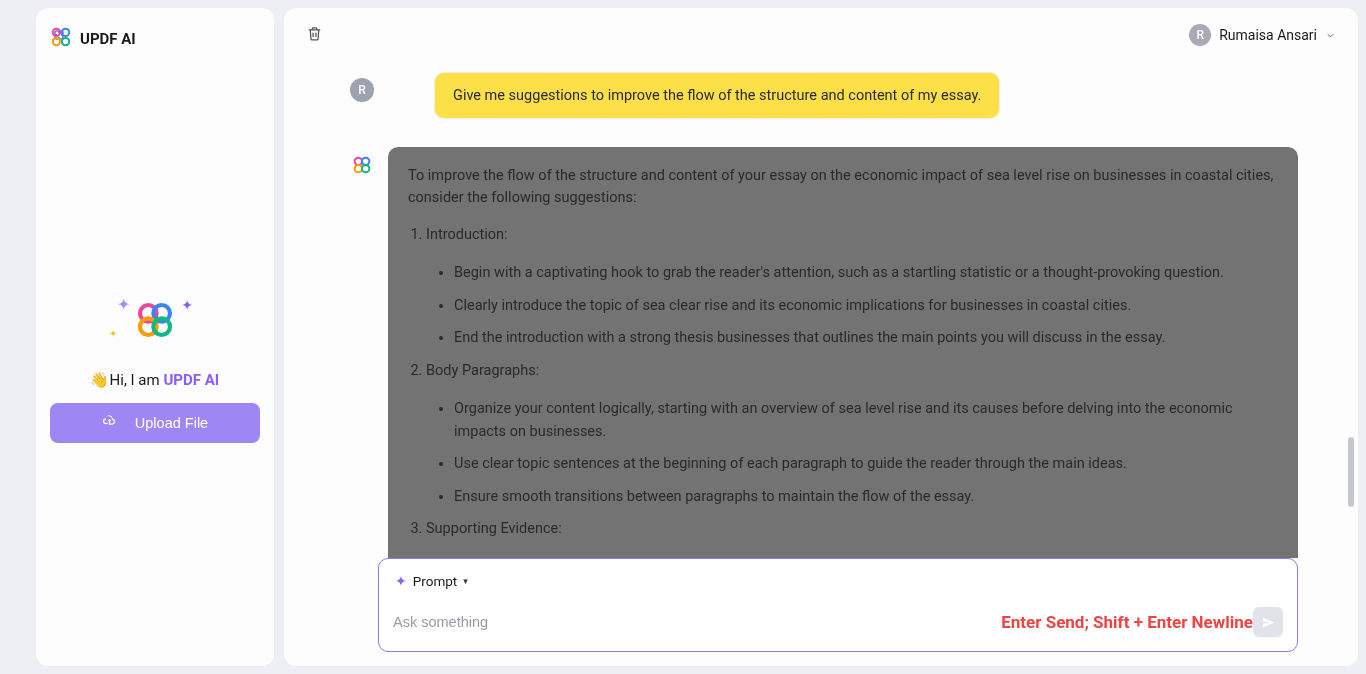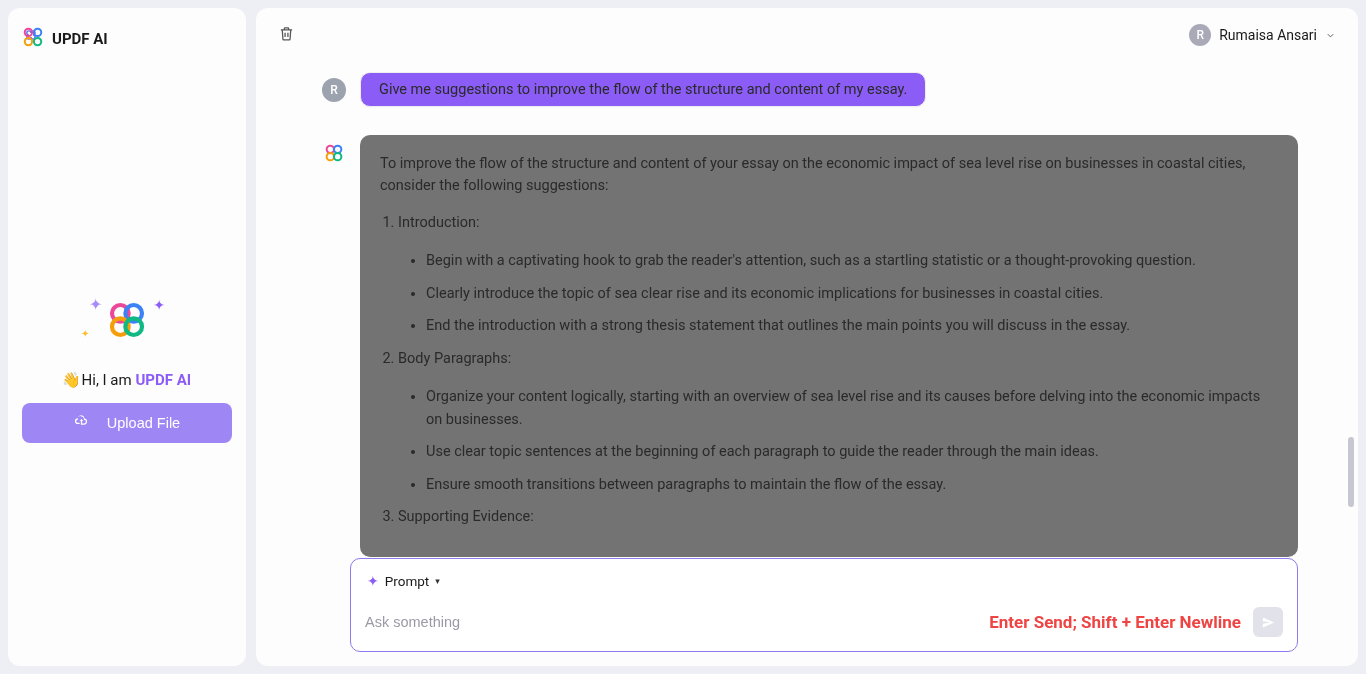--- a/index.html
+++ b/index.html
@@ -13,20 +13,21 @@
   padding: 8px;
   gap: 10px;
 }
 .sidebar {
   width: 238px;
   background: #fdfdfe;
   border-radius: 12px;
   display: flex;
   flex-direction: column;
   padding: 18px 14px;
+  margin-left: 28px;
 }
 .sidebar-header {
   display: flex;
   align-items: center;
   gap: 8px;
   margin-bottom: 40px;
 }
 .logo-small {
   width: 22px;
   height: 22px;
@@ -134,27 +135,28 @@
 .msg-avatar {
   width: 24px; height: 24px; border-radius: 50%;
   display: flex; align-items: center; justify-content: center;
   font-size: 12px; font-weight: 500; flex-shrink: 0;
   margin-top: 6px;
 }
 .msg-avatar.user { background: #9ca3af; color:#fff; }
 .msg-avatar.ai { background: transparent; }
 .msg-avatar.ai svg { width: 22px; height: 22px; }
 .user-bubble {
-  background: #8b5cf6;
+  background: #fde047;
   border: 1px solid #eee;
   border-radius: 10px;
-  padding: 8px 18px;
+  padding: 14px 18px;
   font-size: 14.5px;
   color: #2a2a2a;
   box-shadow: 0 1px 1px rgba(0,0,0,0.02);
+  margin-left: 46px;
 }
 .ai-bubble {
   background: #737373;
   border-radius: 10px;
   padding: 18px 20px 18px 20px;
   font-size: 14.5px;
   color: #2a2a2a;
   line-height: 1.55;
   flex: 1;
 }
@@ -182,21 +184,21 @@
   color: #1a1a1a;
   cursor: pointer;
   margin-bottom: 18px;
   margin-left: 2px;
 }
 .prompt-chip .spark-small { color: #8b5cf6; font-size: 14px; }
 .prompt-chip .tri { font-size: 9px; color: #333; }
 .composer-input-row {
   display: flex;
   align-items: center;
-  gap: 12px;
+  gap: 0;
 }
 .composer-input {
   flex: 1;
   border: none;
   outline: none;
   font-size: 14.5px;
   color: #333;
 }
 .composer-input::placeholder { color: #9a9aa6; }
 .input-hint { font-size: 17px; color: #ef4444; font-weight: bold; }
@@ -298,21 +300,21 @@
             <circle cx="8" cy="16" r="4" fill="none" stroke="#f59e0b" stroke-width="2.2"></circle>
             <circle cx="16" cy="16" r="4" fill="none" stroke="#10b981" stroke-width="2.2"></circle>
           </svg>
         </div>
         <div class="ai-bubble">
           <div class="ai-intro">To improve the flow of the structure and content of your essay on the economic impact of sea level rise on businesses in coastal cities, consider the following suggestions:</div>
           <ol class="ai-ol" id="ai-sections">
               <li><span class="section-title">Introduction:</span><ul class="ai-ul">
                   <li>Begin with a captivating hook to grab the reader's attention, such as a startling statistic or a thought-provoking question.</li>
                   <li>Clearly introduce the topic of sea clear rise and its economic implications for businesses in coastal cities.</li>
-                  <li>End the introduction with a strong thesis statement that outlines the main points you will discuss in the essay.</li>
+                  <li>End the introduction with a strong thesis businesses that outlines the main points you will discuss in the essay.</li>
                 </ul></li>
               <li><span class="section-title">Body Paragraphs:</span><ul class="ai-ul">
                   <li>Organize your content logically, starting with an overview of sea level rise and its causes before delving into the economic impacts on businesses.</li>
                   <li>Use clear topic sentences at the beginning of each paragraph to guide the reader through the main ideas.</li>
                   <li>Ensure smooth transitions between paragraphs to maintain the flow of the essay.</li>
                 </ul></li>
               <li><span class="section-title">Supporting Evidence:</span></li>
             </ol>
         </div>
       </div>

